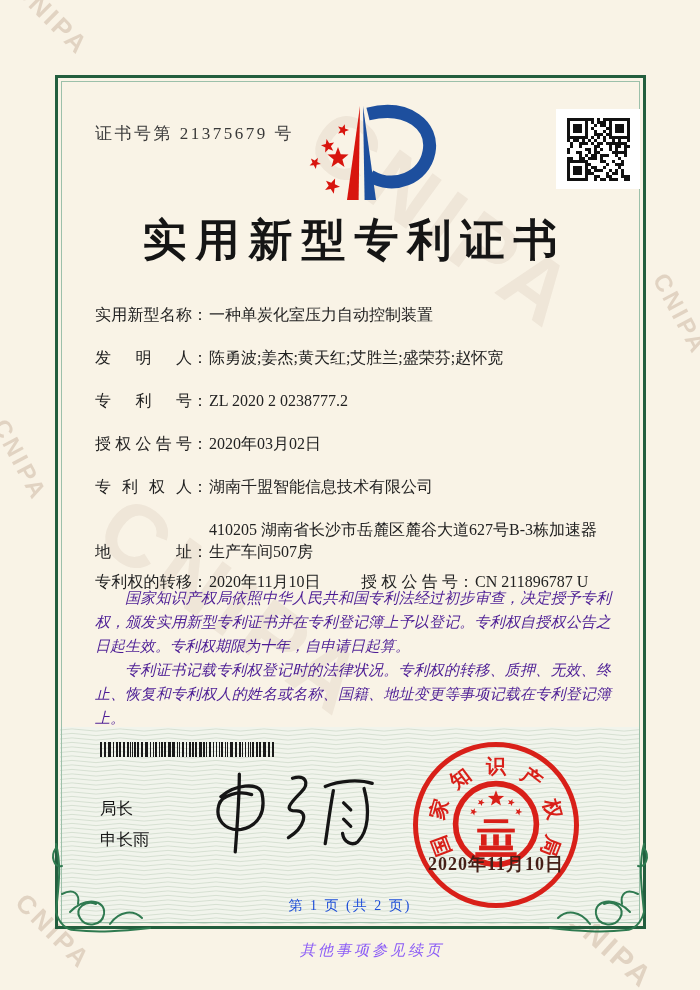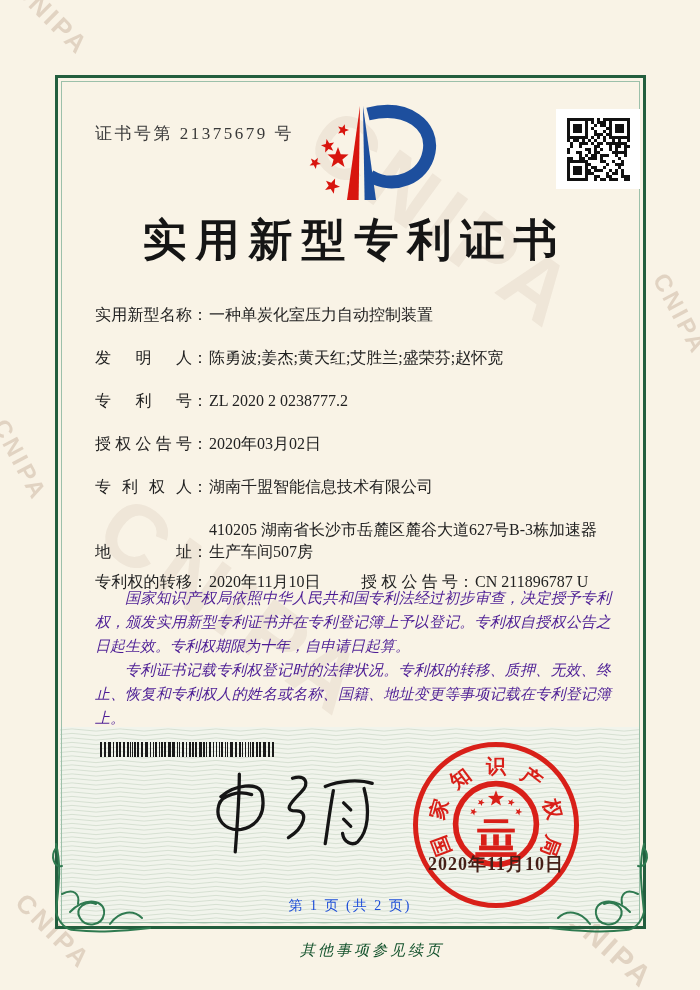--- a/index.html
+++ b/index.html
@@ -41,21 +41,21 @@
   
   .seal{position:absolute;left:413px;top:742px;width:166px;height:166px;opacity:.95;}
   .seal-ring{position:absolute;inset:0;border:5px solid #d8150e;border-radius:50%;}
   .seal-char{position:absolute;width:24px;height:26px;font-size:20px;font-weight:700;color:#d8150e;
              text-align:center;line-height:26px;font-family:"Liberation Serif","DejaVu Serif",serif;}
   .seal-emblem{position:absolute;left:36px;top:32px;}
   .seal-date{position:absolute;left:-14px;right:-14px;top:110px;text-align:center;font-size:18px;
              font-weight:600;letter-spacing:1px;color:#3c140c;}
   .pageno{position:absolute;left:0;right:0;top:897px;text-align:center;font-size:14px;letter-spacing:2px;color:#1d4ed8;}
   .contnote{position:absolute;left:0;right:0;top:941px;text-align:center;font-size:15px;font-style:italic;
-            letter-spacing:3px;color:#14532d;padding-left:44px;}
+            letter-spacing:3px;color:#8b5cf6;padding-left:44px;}
 </style>
 </head>
 <body>
 
 <div class="page">
 
   <div class="wm" style="left:4px;top:2px;font-size:26px;transform:rotate(45deg);">CNIPA</div>
   <div class="wm" style="left:636px;top:300px;font-size:24px;transform:rotate(62deg);">CNIPA</div>
   <div class="wm" style="left:-24px;top:446px;font-size:24px;transform:rotate(62deg);">CNIPA</div>
   <div class="wm" style="left:6px;top:916px;font-size:26px;transform:rotate(45deg);">CNIPA</div>
@@ -488,20 +488,24 @@
       <path d="M10,6 C16,28 12,52 10,74"></path>
       <path d="M28,92 C52,95 76,93 104,90"></path>
       <path d="M10,74 C13,86 21,92 28,92"></path>
       <path d="M24,74 C40,58 60,62 58,76 C56,88 40,90 34,80 C28,70 40,62 50,66"></path>
       <path d="M16,56 C28,50 34,56 32,66"></path>
       <path d="M64,86 C74,72 88,72 96,80"></path>
       <path d="M10,10 C4,18 8,30 16,28"></path>
     </svg>
   </div>
 
+  <div class="director">
+    <div>局长</div>
+    <div>申长雨</div>
+  </div>
 
   <div class="signature">
     <svg width="190" height="92" viewBox="0 0 185 90" xmlns="http://www.w3.org/2000/svg" stroke="#151515" stroke-width="3.2" fill="none" stroke-linecap="round" stroke-linejoin="round">
       <path d="M22,30 C36,18 58,16 62,26 C66,44 60,58 42,62 C26,64 16,52 20,38 C23,28 40,24 52,28"></path>
       <path d="M40,8 C40,30 38,58 36,84"></path>
       <path d="M92,12 C104,8 110,16 100,26 C88,38 84,44 96,44 C108,44 104,60 88,70"></path>
       <path d="M124,20 C138,14 158,13 170,17"></path>
       <path d="M132,24 C128,46 126,64 124,76"></path>
       <path d="M162,22 C168,44 166,64 156,74 C150,79 142,74 141,66"></path>
       <path d="M142,36 l7,7"></path>

